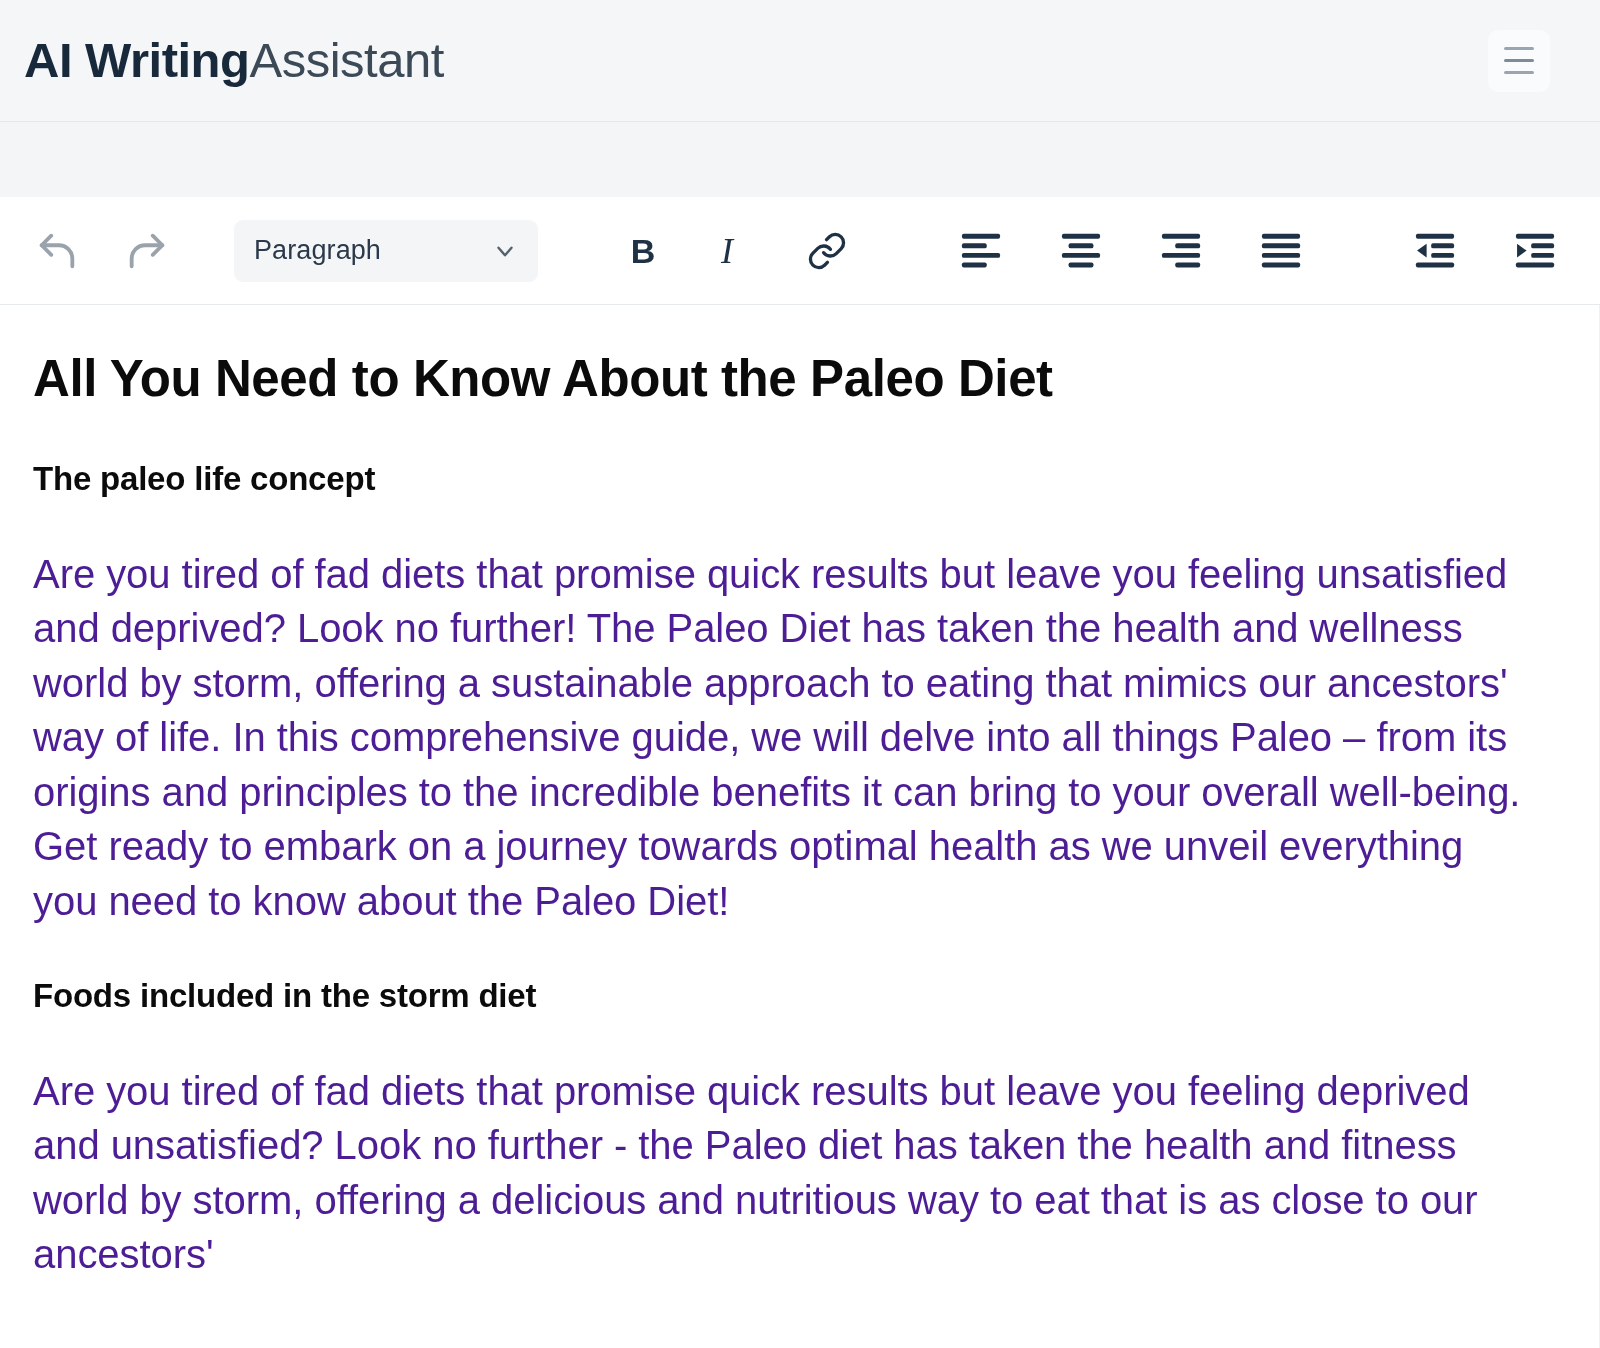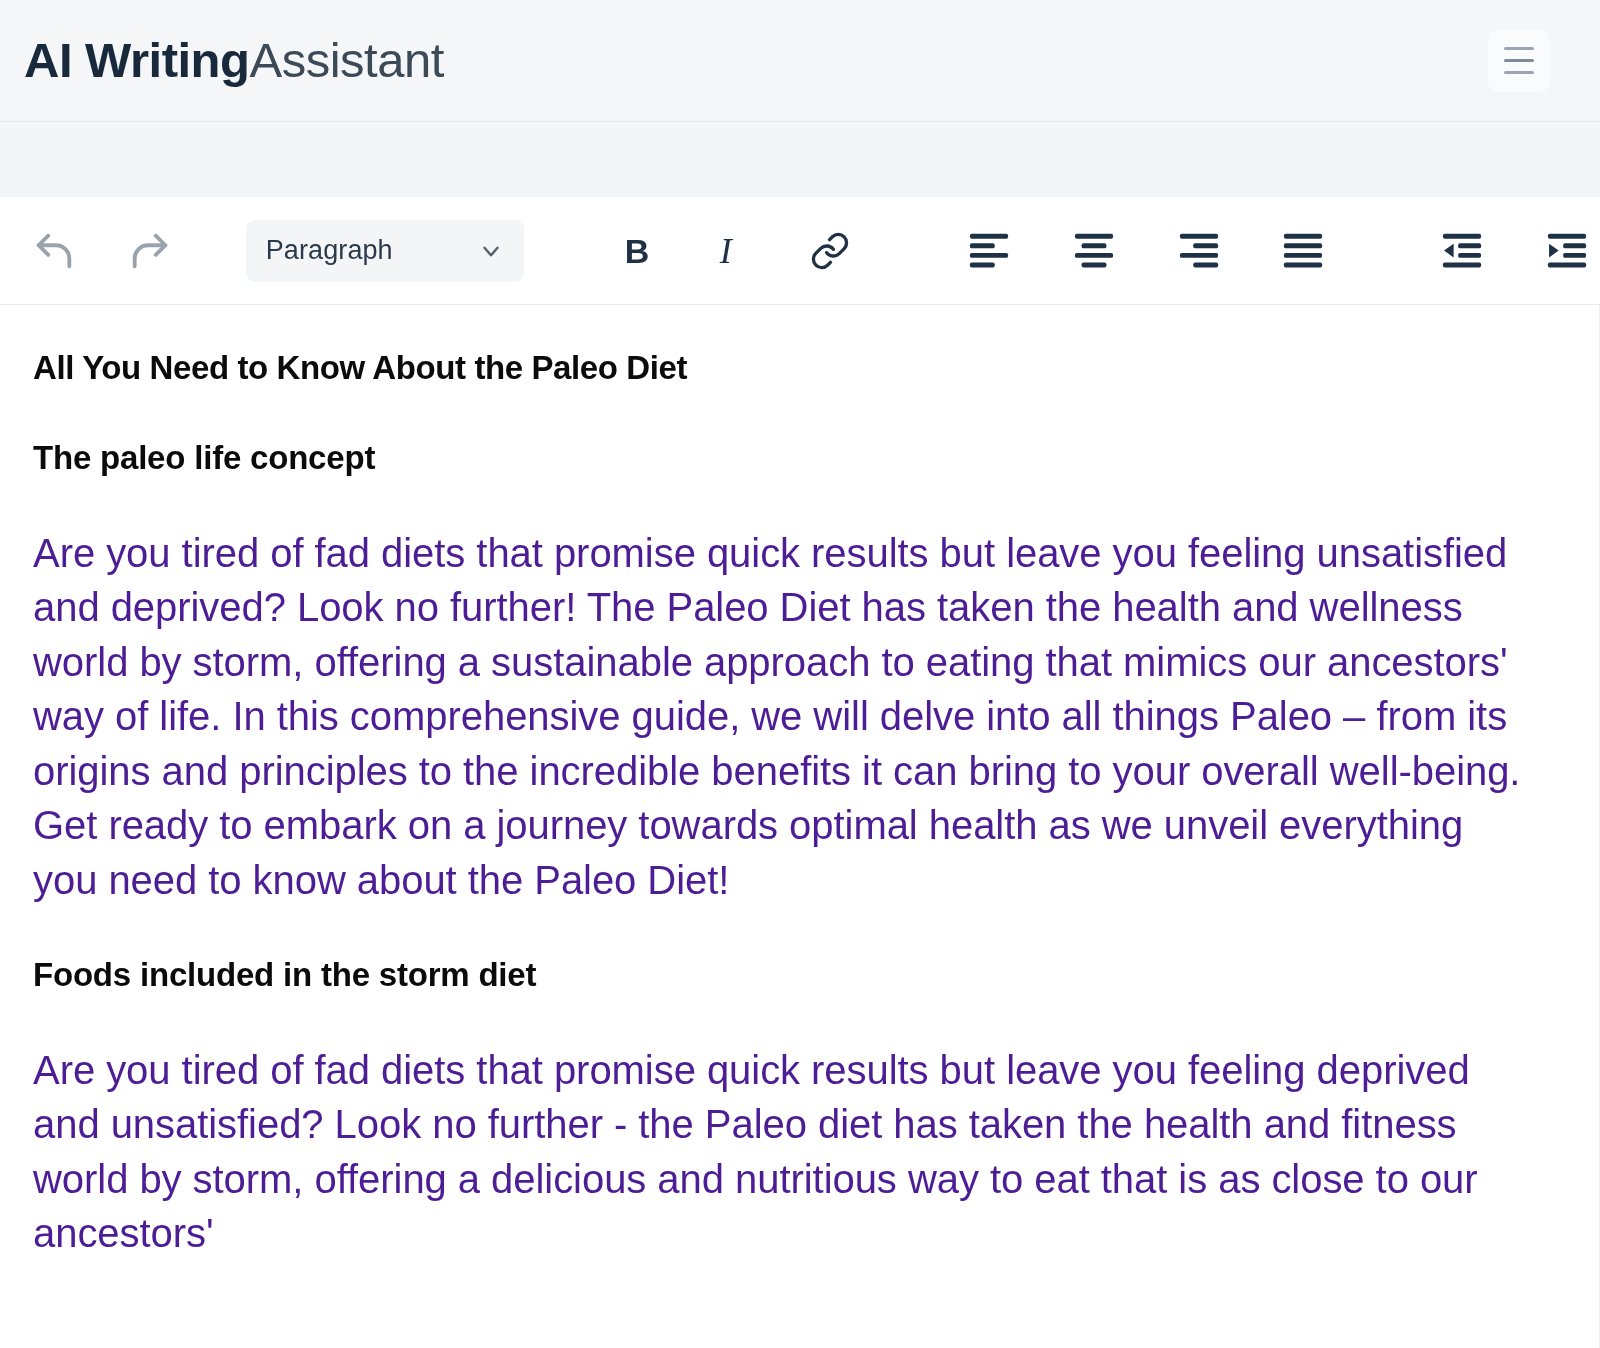--- a/index.html
+++ b/index.html
@@ -81,21 +81,21 @@
 
   
   .toolbar {
     flex: 0 0 108px;
     height: 108px;
     background: #ffffff;
     border-bottom: 1px solid #e7eaed;
     display: flex;
     align-items: center;
     padding-left: 26px;
-    gap: 12px;
+    gap: 0;
   }
 
   .tool-btn {
     background: none;
     border: none;
     cursor: pointer;
     display: flex;
     align-items: center;
     justify-content: center;
     padding: 0;
@@ -163,21 +163,21 @@
     position: relative;
   }
 
   .doc {
     padding: 44px 40px 0 33px;
     max-width: 1566px;
   }
 
   .doc h1 {
     font-family: "Liberation Sans", sans-serif;
-    font-size: 33px;
+    font-size: 51px;
     line-height: 1.18;
     font-weight: 700;
     color: #0b0b0c;
     letter-spacing: -0.4px;
     margin-bottom: 50px;
   }
 
   .doc h2 {
     font-family: "Liberation Sans", sans-serif;
     font-size: 33px;

